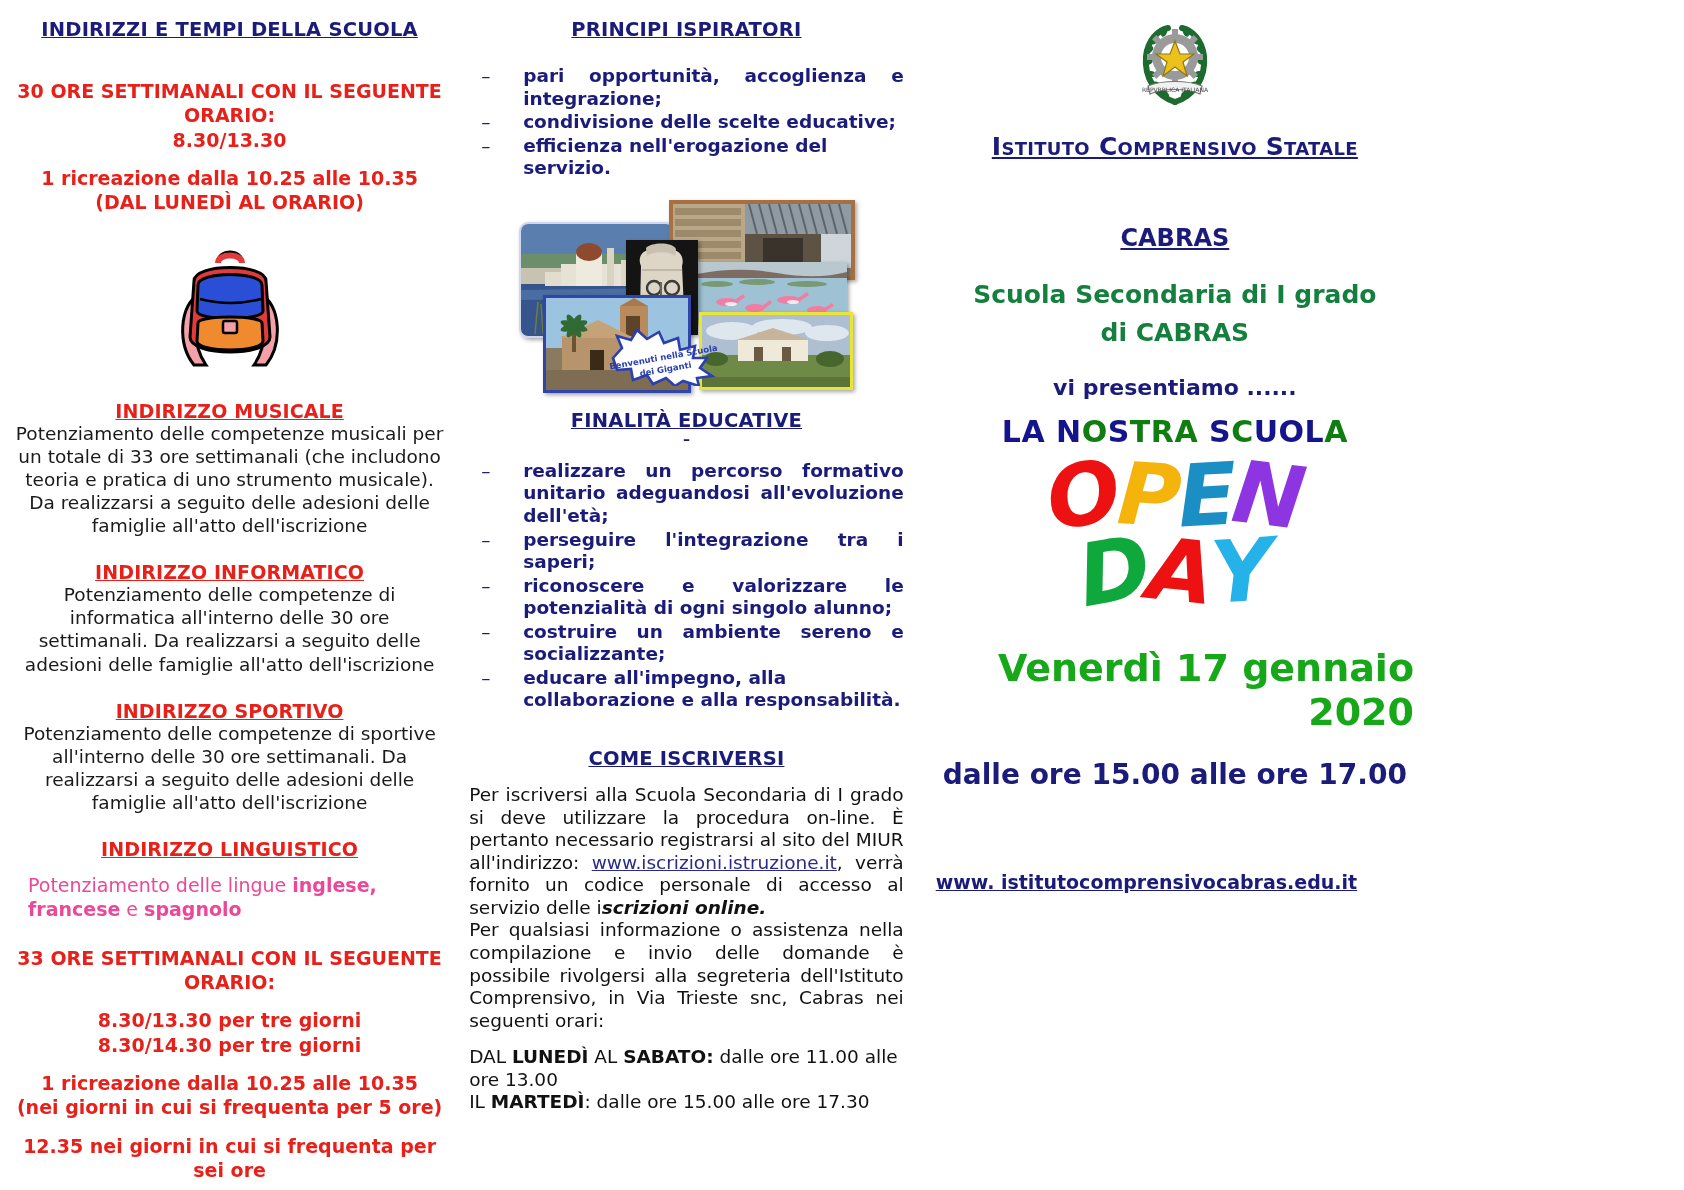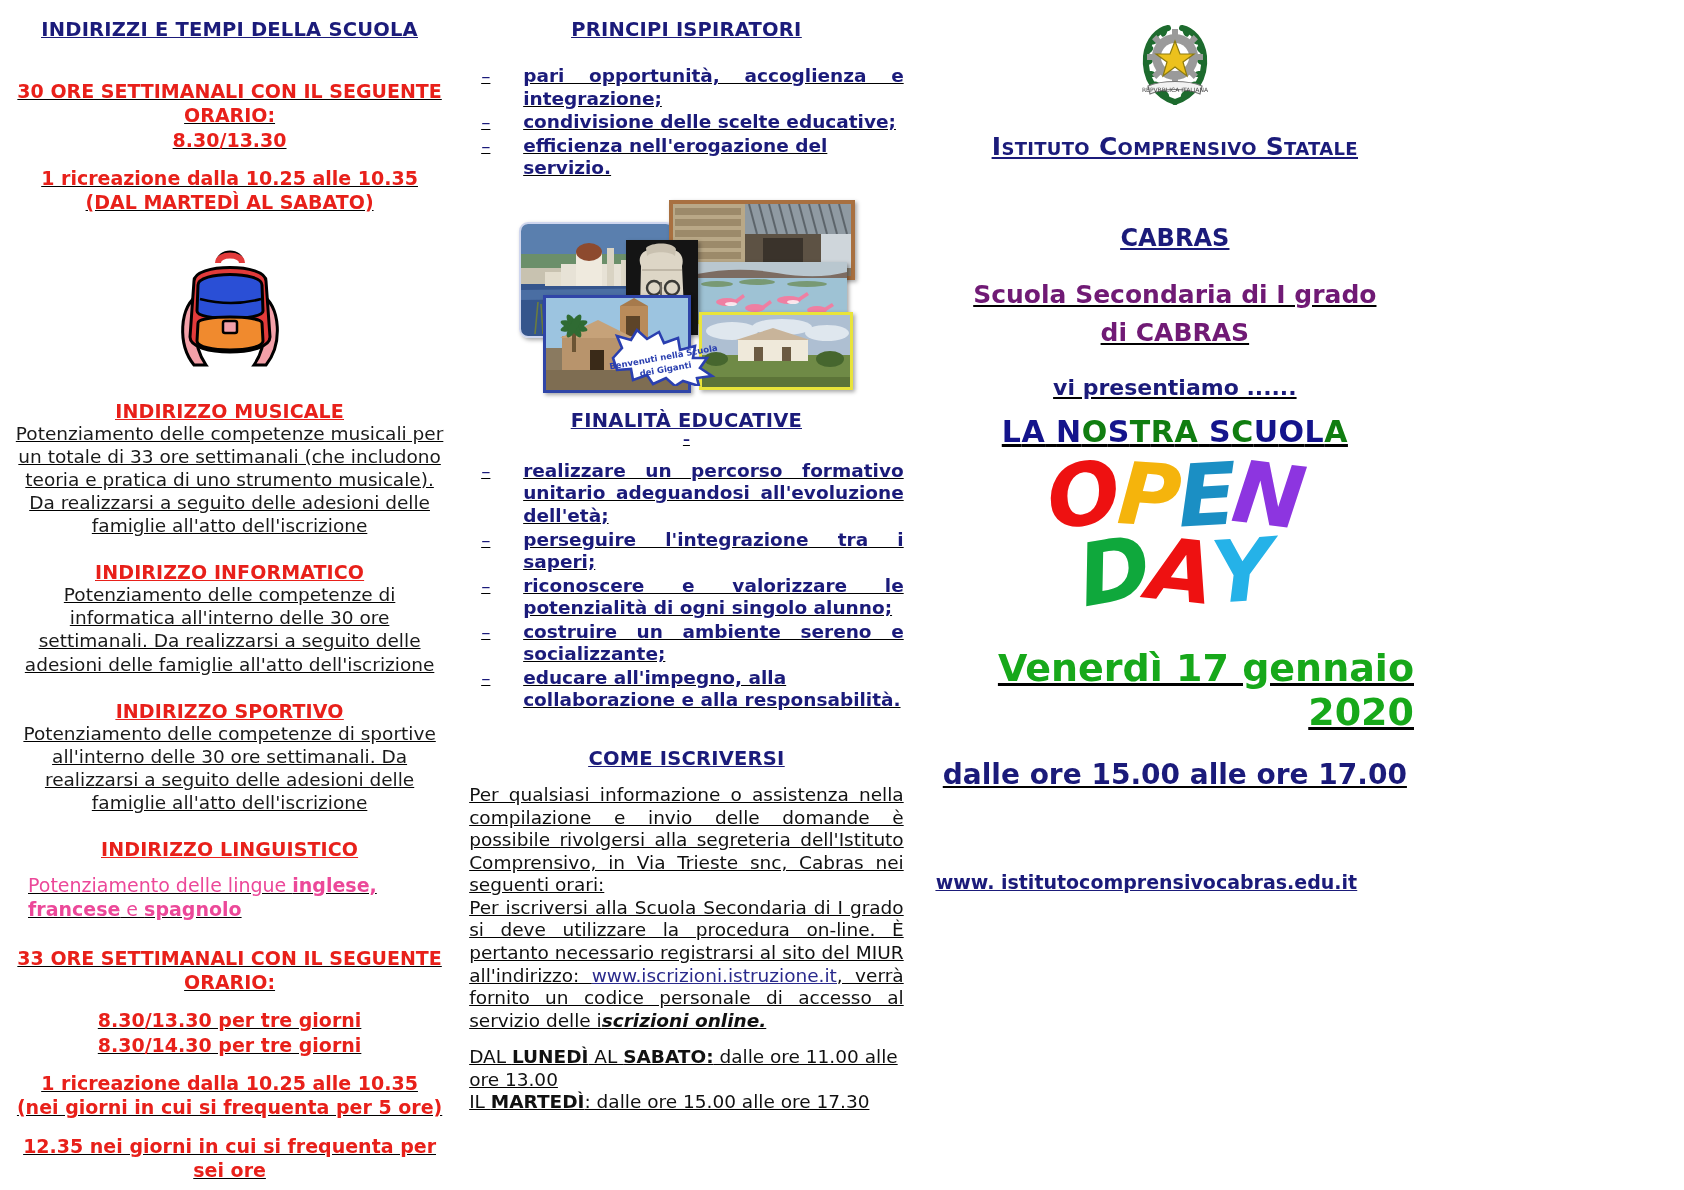--- a/index.html
+++ b/index.html
@@ -14,21 +14,20 @@
     color: #000000;
     position: relative;
     overflow: hidden;
   }
   .page {
     position: relative;
     width: 1432px;
     height: 1190px;
     display: flex;
     box-sizing: border-box;
-    text-decoration: underline;
   }
   .col {
     position: relative;
     box-sizing: border-box;
   }
   .col1 { width: 540px; padding: 18px 14px 0 14px; }
   .col2 { width: 540px; padding: 18px 14px 0 10px; }
   .col3 { width: 604px; padding: 10px 18px 0 18px; }
   .b    { font-weight: bold; }
 
@@ -137,21 +136,21 @@
     font-size: 24px;
     font-weight: bold;
     color: #1b1b7a;
     text-align: center;
     text-decoration: underline;
     margin-top: 39px;
   }
   .c3-line {
     font-size: 25px;
     font-weight: bold;
-    color: #701a75;
+    color: #15803d;
     text-align: center;
     line-height: 1.5;
   }
   .c3-present {
     font-size: 22px;
     font-weight: bold;
     color: #1b1b7a;
     text-align: center;
   }
   .c3-nostra {
@@ -209,21 +208,21 @@
 
     <div class="red-block">
       <div>30 ORE SETTIMANALI CON IL SEGUENTE ORARIO:</div>
       <div>8.30/13.30</div>
     </div>
 
     <div class="spacer-s"></div>
 
     <div class="red-block">
       <div>1 ricreazione dalla 10.25 alle 10.35</div>
-      <div>(DAL MARTEDÌ AL SABATO)</div>
+      <div>(DAL LUNEDÌ AL ORARIO)</div>
     </div>
 
     <div class="backpack-wrap">
       <svg width="140" height="135" viewBox="0 0 140 135">
 
         <path d="M40 52 C18 66 18 104 34 124 L46 124 C32 104 32 70 48 58 Z" fill="#f3a0a8" stroke="#000" stroke-width="3"></path>
         <path d="M100 52 C122 66 122 104 106 124 L94 124 C108 104 108 70 92 58 Z" fill="#f3a0a8" stroke="#000" stroke-width="3"></path>
 
         <path d="M58 22 C58 8 82 8 82 22" fill="none" stroke="#000" stroke-width="4"></path>
         <path d="M58 22 C58 12 82 12 82 22" fill="none" stroke="#e23b3b" stroke-width="6"></path>
@@ -503,25 +502,25 @@
         <span class="btxt">educare all'impegno, alla collaborazione e alla responsabilità.</span>
       </li>
     </ul>
 
     <div class="spacer-l"></div>
 
     <h2 class="hd-navy">COME ISCRIVERSI</h2>
 
     <div class="spacer-s"></div>
 
-    <div class="para">Per qualsiasi informazione o assistenza nella compilazione e invio delle  domande è possibile rivolgersi alla segreteria dell'Istituto Comprensivo, in Via Trieste snc, Cabras nei seguenti orari:</div>
-
     <div class="para">
       <span>Per iscriversi  alla Scuola Secondaria di I grado si deve utilizzare la procedura on-line. È pertanto necessario registrarsi al sito del MIUR all'indirizzo: </span><span class="link">www.iscrizioni.istruzione.it</span><span>, verrà fornito  un codice personale di accesso al servizio delle i</span><span class="b" style="font-style:italic;">scrizioni online.</span>
     </div>
+
+    <div class="para">Per qualsiasi informazione o assistenza nella compilazione e invio delle  domande è possibile rivolgersi alla segreteria dell'Istituto Comprensivo, in Via Trieste snc, Cabras nei seguenti orari:</div>
 
     <div class="spacer-s"></div>
 
     <div class="para" style="text-align:left;">
       <span>DAL </span><span class="b">LUNEDÌ</span><span> AL </span><span class="b">SABATO:</span><span> dalle ore 11.00 alle ore 13.00</span>
     </div>
 
     <div class="para" style="text-align:left;">
       <span>IL </span><span class="b">MARTEDÌ</span><span>: dalle ore 15.00 alle ore 17.30</span>
     </div>

